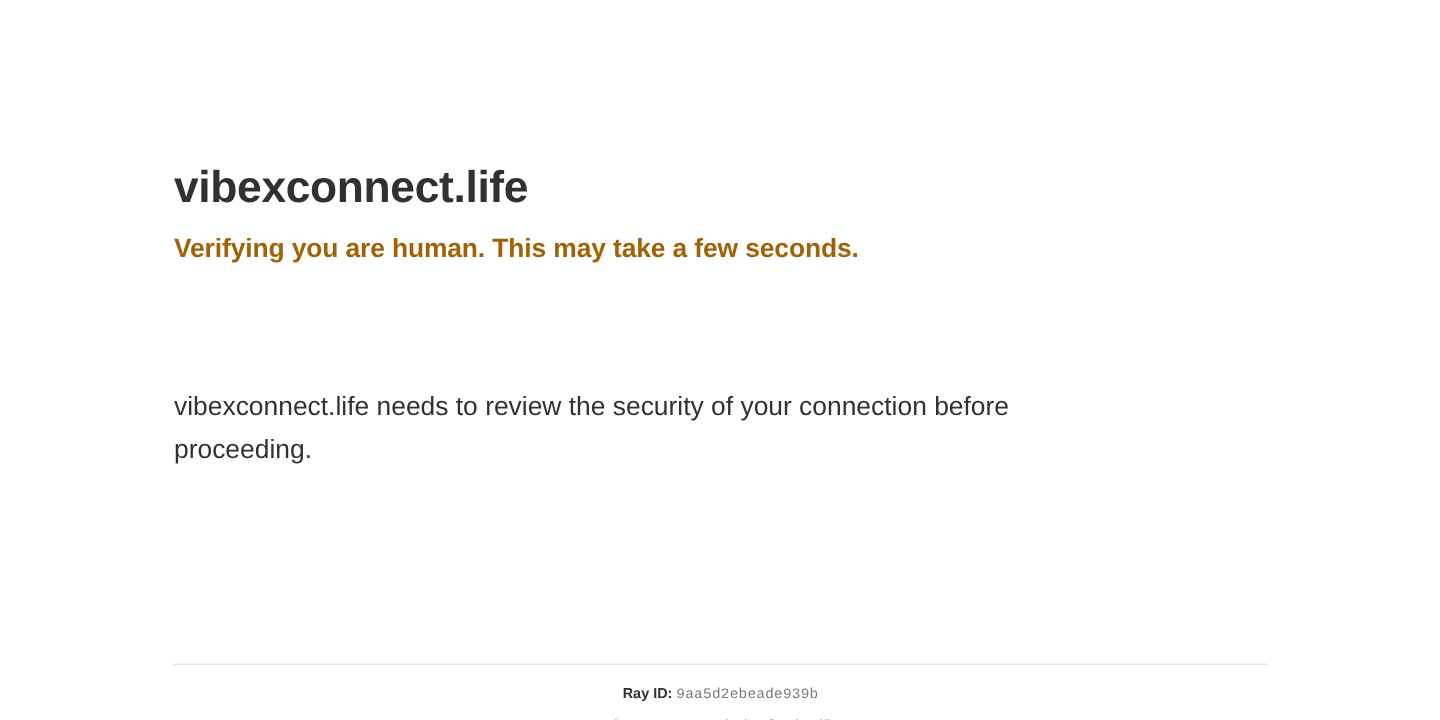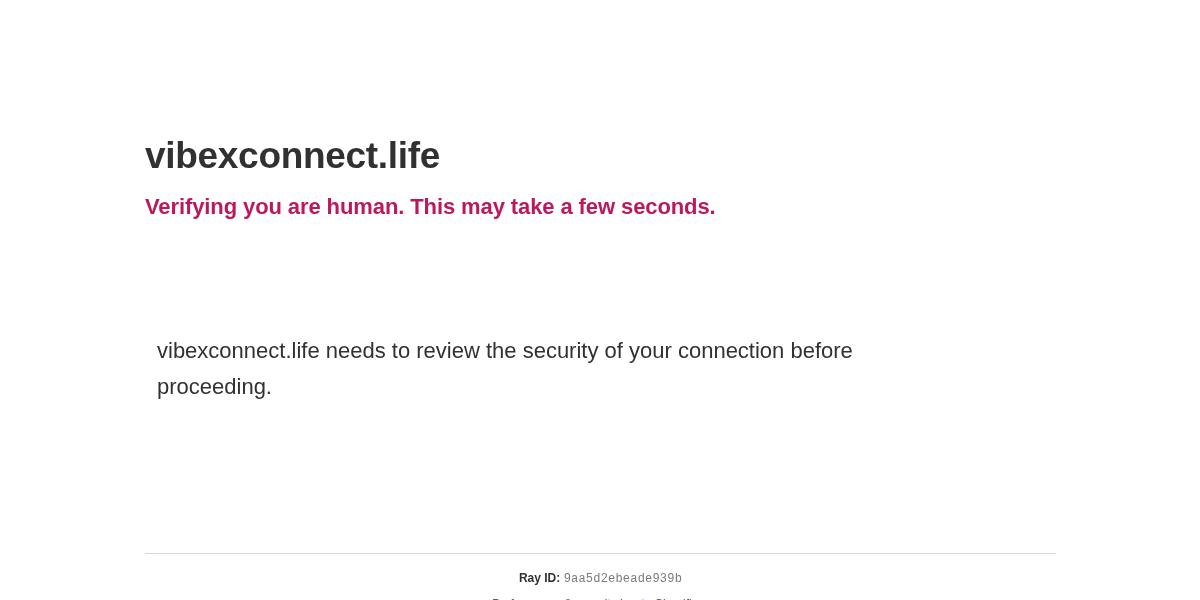--- a/index.html
+++ b/index.html
@@ -48,34 +48,34 @@
   .sub-title {
     margin: 0;
     padding: 0;
     position: absolute;
     left: 0;
     top: 193px;
     font-size: 22px;
     line-height: 28px;
     font-weight: 700;
     letter-spacing: -0.1px;
-    color: #be185d;
+    color: #a16207;
     white-space: nowrap;
   }
 
   .challenge-area {
     position: absolute;
     left: 0;
     top: 238px;
     width: 320px;
     height: 70px;
   }
 
   .body-copy {
-    margin: 12px;
+    margin: 0;
     padding: 0;
     position: absolute;
     left: 0;
     top: 321px;
     width: 800px;
     font-size: 22px;
     line-height: 36px;
     font-weight: 400;
     color: #313131;
   }

